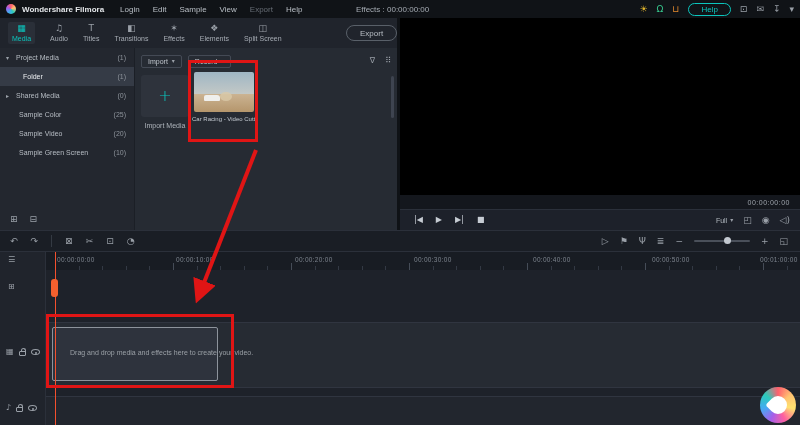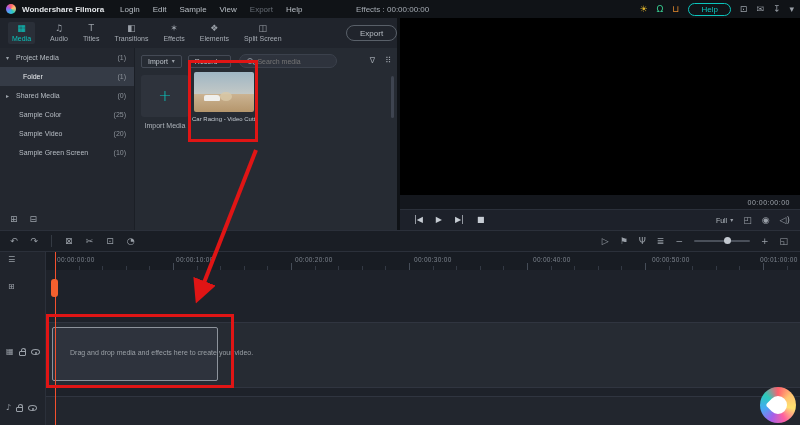--- a/index.html
+++ b/index.html
@@ -219,24 +219,20 @@
 <section class="media-panel">
   <div class="mtb">
     <div class="dropbtn">
       <span>Import</span>
       <span class="icon">▾</span>
     </div>
     <div class="dropbtn">
       <span>Record</span>
       <span class="icon">▾</span>
     </div>
-    <div class="search">
-      <span class="i-mag"></span>
-      <input type="text" placeholder="Search media" style="">
-    </div>
     <div class="mtb-right">
       <span class="icon">∇</span>
       <span class="icon">⠿</span>
     </div>
   </div>
   <div class="import-tile">
     <span class="plus icon">+</span>
   </div>
   <div class="import-label">Import Media</div>
   <div class="clip-tile">

